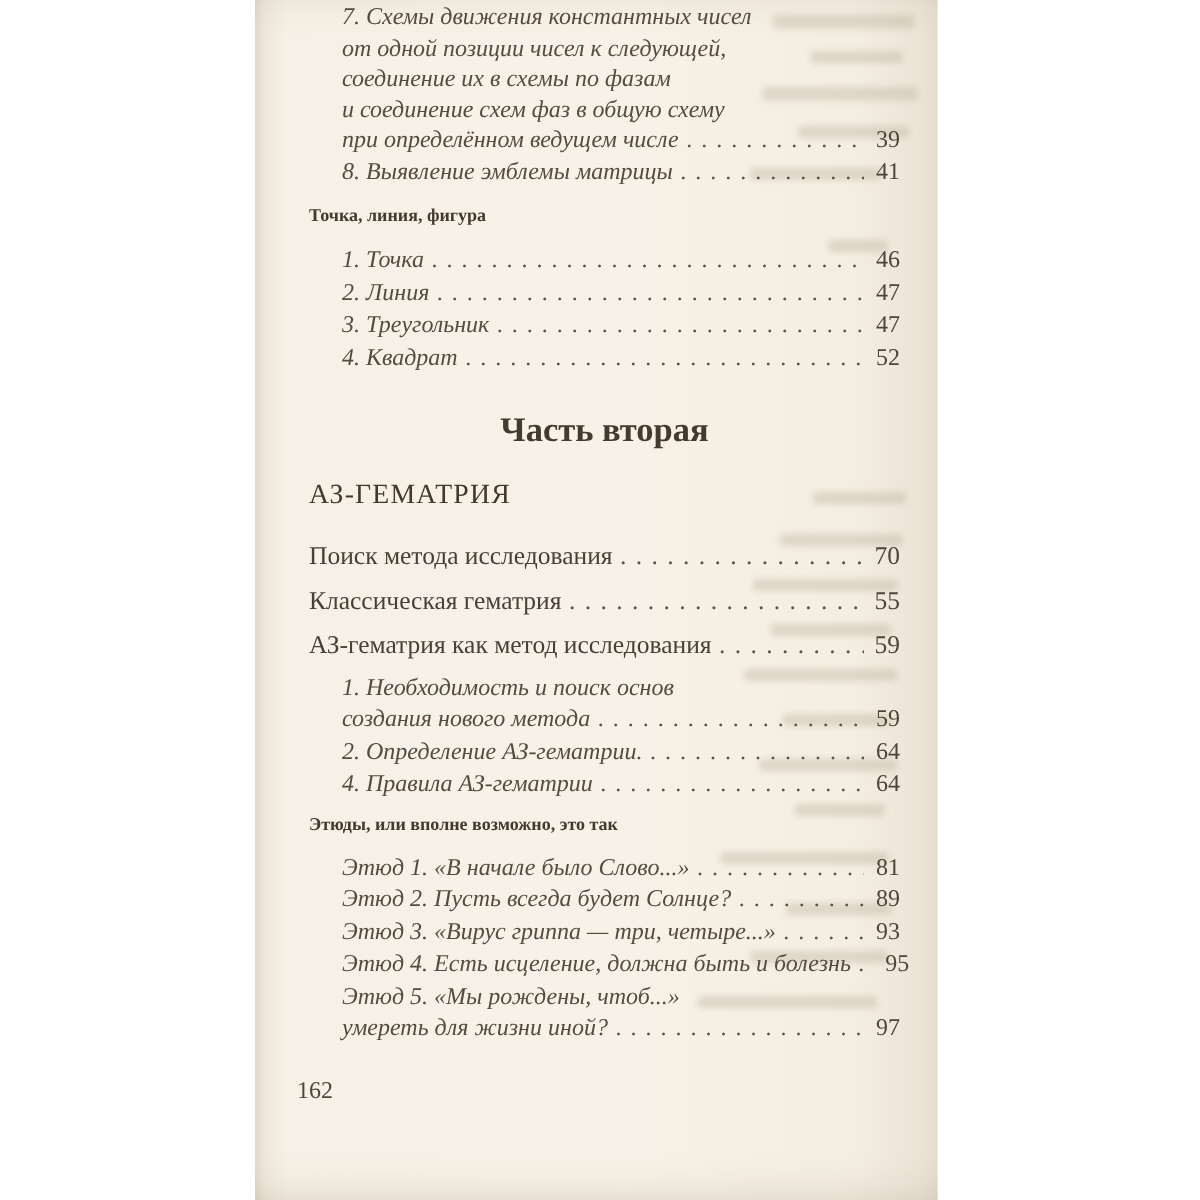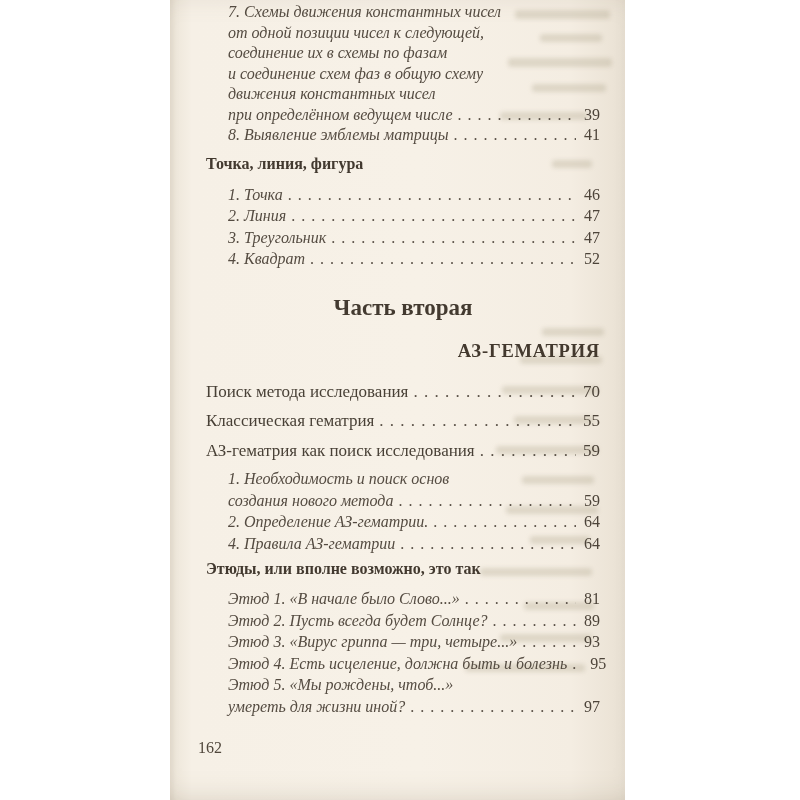--- a/index.html
+++ b/index.html
@@ -74,38 +74,38 @@
     letter-spacing: 1px;
   }
   .pagenum {
     font-style: normal;
     text-align: right;
     min-width: 21px;
     color: #4d443a;
   }
   .heading {
     font-weight: bold;
-    font-size: 16px;
+    font-size: 12px;
     color: #42392f;
     line-height: 22px;
     margin-top: 7px;
   }
   .itemblock { margin-top: 9px; margin-left: 22px; font-style: italic; }
   .itemblock .row { line-height: 21.5px; }
   .part-label {
     text-align: center;
     font-weight: bold;
     font-size: 23px;
     color: #433a30;
     line-height: 22px;
     margin-top: 27px;
   }
   .part-title {
-    text-align: right;
-    font-weight: bold;
+    text-align: left;
+    font-weight: normal;
     font-size: 18.5px;
     letter-spacing: 0.8px;
     color: #43392e;
     line-height: 24px;
     margin-top: 20px;
   }
   .mainblock { margin-top: 18px; }
   .mainblock .row { line-height: 21px; margin-bottom: 8.5px; font-size: 17px; color: #48403ViewBox6; }
   .mainblock .row { color: #484036; }
   .mainblock .row:last-child { margin-bottom: 0; }
@@ -148,21 +148,20 @@
     <i class="ghost" style="left:330px; top:634px; width:92px;  height:8px;"></i>
     <i class="ghost" style="left:295px; top:664px; width:120px; height:8px;"></i>
 
     <div class="content">
 
       <div class="para">
         <div class="pline">7. Схемы движения константных чисел</div>
         <div class="pline">от одной позиции чисел к следующей,</div>
         <div class="pline">соединение их в схемы по фазам</div>
         <div class="pline">и соединение схем фаз в общую схему</div>
-        <div class="pline">движения константных чисел</div>
         <div class="row">
           <span class="lbl">при определённом ведущем числе</span>
           <span class="leader"></span>
           <span class="pagenum">39</span>
         </div>
 
         <div class="row">
           <span class="lbl">8. Выявление эмблемы матрицы</span>
           <span class="leader"></span>
           <span class="pagenum">41</span>
@@ -201,21 +200,21 @@
           <span class="lbl">Поиск метода исследования</span>
           <span class="leader"></span>
           <span class="pagenum">70</span>
         </div>
         <div class="row">
           <span class="lbl">Классическая гематрия</span>
           <span class="leader"></span>
           <span class="pagenum">55</span>
         </div>
         <div class="row">
-          <span class="lbl">АЗ-гематрия как поиск исследования</span>
+          <span class="lbl">АЗ-гематрия как метод исследования</span>
           <span class="leader"></span>
           <span class="pagenum">59</span>
         </div>
       </div>
 
       <div class="subblock">
         <div class="pline">1. Необходимость и поиск основ</div>
         <div class="row">
           <span class="lbl">создания нового метода</span>
           <span class="leader"></span>

